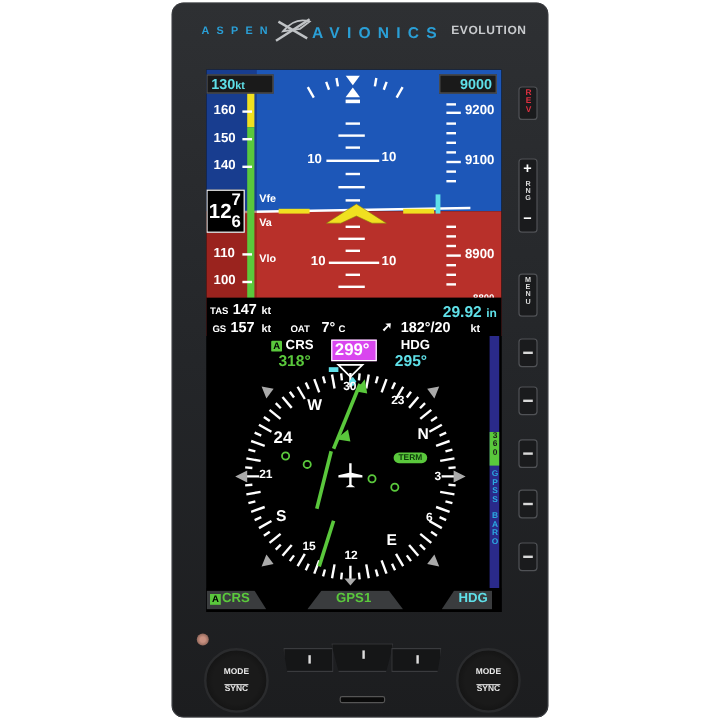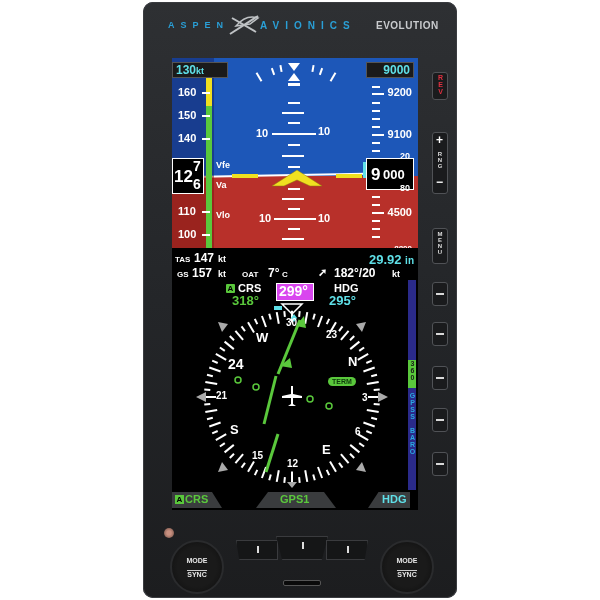--- a/index.html
+++ b/index.html
@@ -1,20 +1,20 @@
 <!DOCTYPE html>
 <html><head>
 <meta charset="utf-8">
 <style>
   html,body{margin:0;padding:0;background:#ffffff;}
   body{width:600px;height:600px;position:relative;overflow:hidden;font-family:"Liberation Sans",sans-serif;}
   .bezel{position:absolute;left:143px;top:2px;width:314px;height:596px;background:linear-gradient(180deg,#2e3033 0%,#242629 50%,#1c1d1f 100%);border-radius:10px;box-shadow:inset 0 0 0 1px #3a3c40;}
   .brand{position:absolute;left:150px;top:14px;width:300px;height:24px;}
   .brand-aspen{position:absolute;left:18px;top:6px;color:#2a9fd6;font-size:9px;letter-spacing:6px;font-weight:bold;}
-  .brand-avionics{position:absolute;left:110px;top:6px;color:#2a9fd6;font-size:10px;letter-spacing:6px;font-weight:bold;}
+  .brand-avionics{position:absolute;left:110px;top:6px;color:#2a9fd6;font-size:13px;letter-spacing:6px;font-weight:bold;}
   .brand-logo{position:absolute;left:76px;top:-2px;width:36px;height:26px;}
   .brand-evo{position:absolute;left:226px;top:6px;color:#c9cbce;font-size:10px;font-weight:bold;letter-spacing:0.5px;}
   .screen{position:absolute;left:172px;top:58px;width:246px;height:452px;background:#000;overflow:hidden;}
   
   .pfd{position:absolute;left:0;top:0;width:246px;height:222px;overflow:hidden;}
   .sky{position:absolute;left:0;top:0;width:246px;height:118px;background:#1d57b8;}
   .ground{position:absolute;left:0;top:118px;width:246px;height:104px;background:#b8302a;}
   .horizon{position:absolute;left:30px;top:116px;width:190px;height:2px;background:#fff;transform:rotate(-1deg);}
   .speed-tape{position:absolute;left:0;top:0;width:42px;height:198px;background:rgba(20,40,110,0.55);}
   .speed-tape.lower{background:rgba(130,25,20,0.55);}
@@ -150,35 +150,29 @@
       <div class="alt-tick" style="top:92px;width:8px;"></div>
       <div class="alt-tick" style="top:130px;width:8px;"></div>
       <div class="alt-tick" style="top:138px;width:8px;"></div>
       <div class="alt-tick" style="top:146px;width:8px;"></div>
       <div class="alt-tick" style="top:154px;width:12px;"></div>
       <div class="alt-tick" style="top:162px;width:8px;"></div>
       <div class="alt-tick" style="top:170px;width:8px;"></div>
       <div class="alt-tick" style="top:178px;width:8px;"></div>
       <span class="alt-lbl" style="top:28px;">9200</span>
       <span class="alt-lbl" style="top:70px;">9100</span>
-      <span class="alt-lbl" style="top:148px;">4500</span>
+      <span class="alt-lbl" style="top:148px;">8900</span>
       <span class="alt-lbl" style="top:186px;font-size:8px;">8800</span>
       <div style="position:absolute;left:1px;top:104px;width:4px;height:16px;background:#5fe0e8;"></div>
     </div>
 
     <div class="alt-box">
       <span>9000</span>
     </div>
 
-    <div class="alt-read">
-      <span style="position:absolute;right:3px;top:-8px;font-size:9px;">20</span>
-      <span style="position:absolute;left:4px;top:6px;font-size:17px;">9</span>
-      <span style="position:absolute;left:16px;top:8px;font-size:13px;">000</span>
-      <span style="position:absolute;right:3px;top:24px;font-size:9px;">80</span>
-    </div>
 
     <div class="info-bar"></div>
     <span class="info" style="left:3px;top:197px;font-size:8px;">TAS</span>
     <span class="info" style="left:22px;top:193px;font-size:12px;">147</span>
     <span class="info" style="left:46px;top:196px;font-size:9px;">kt</span>
     <span class="info" style="left:5px;top:212px;font-size:8px;">GS</span>
     <span class="info" style="left:20px;top:208px;font-size:12px;">157</span>
     <span class="info" style="left:46px;top:211px;font-size:9px;">kt</span>
     <span class="info" style="left:70px;top:212px;font-size:8px;">OAT</span>
     <span class="info" style="left:96px;top:208px;font-size:12px;">7°</span>

